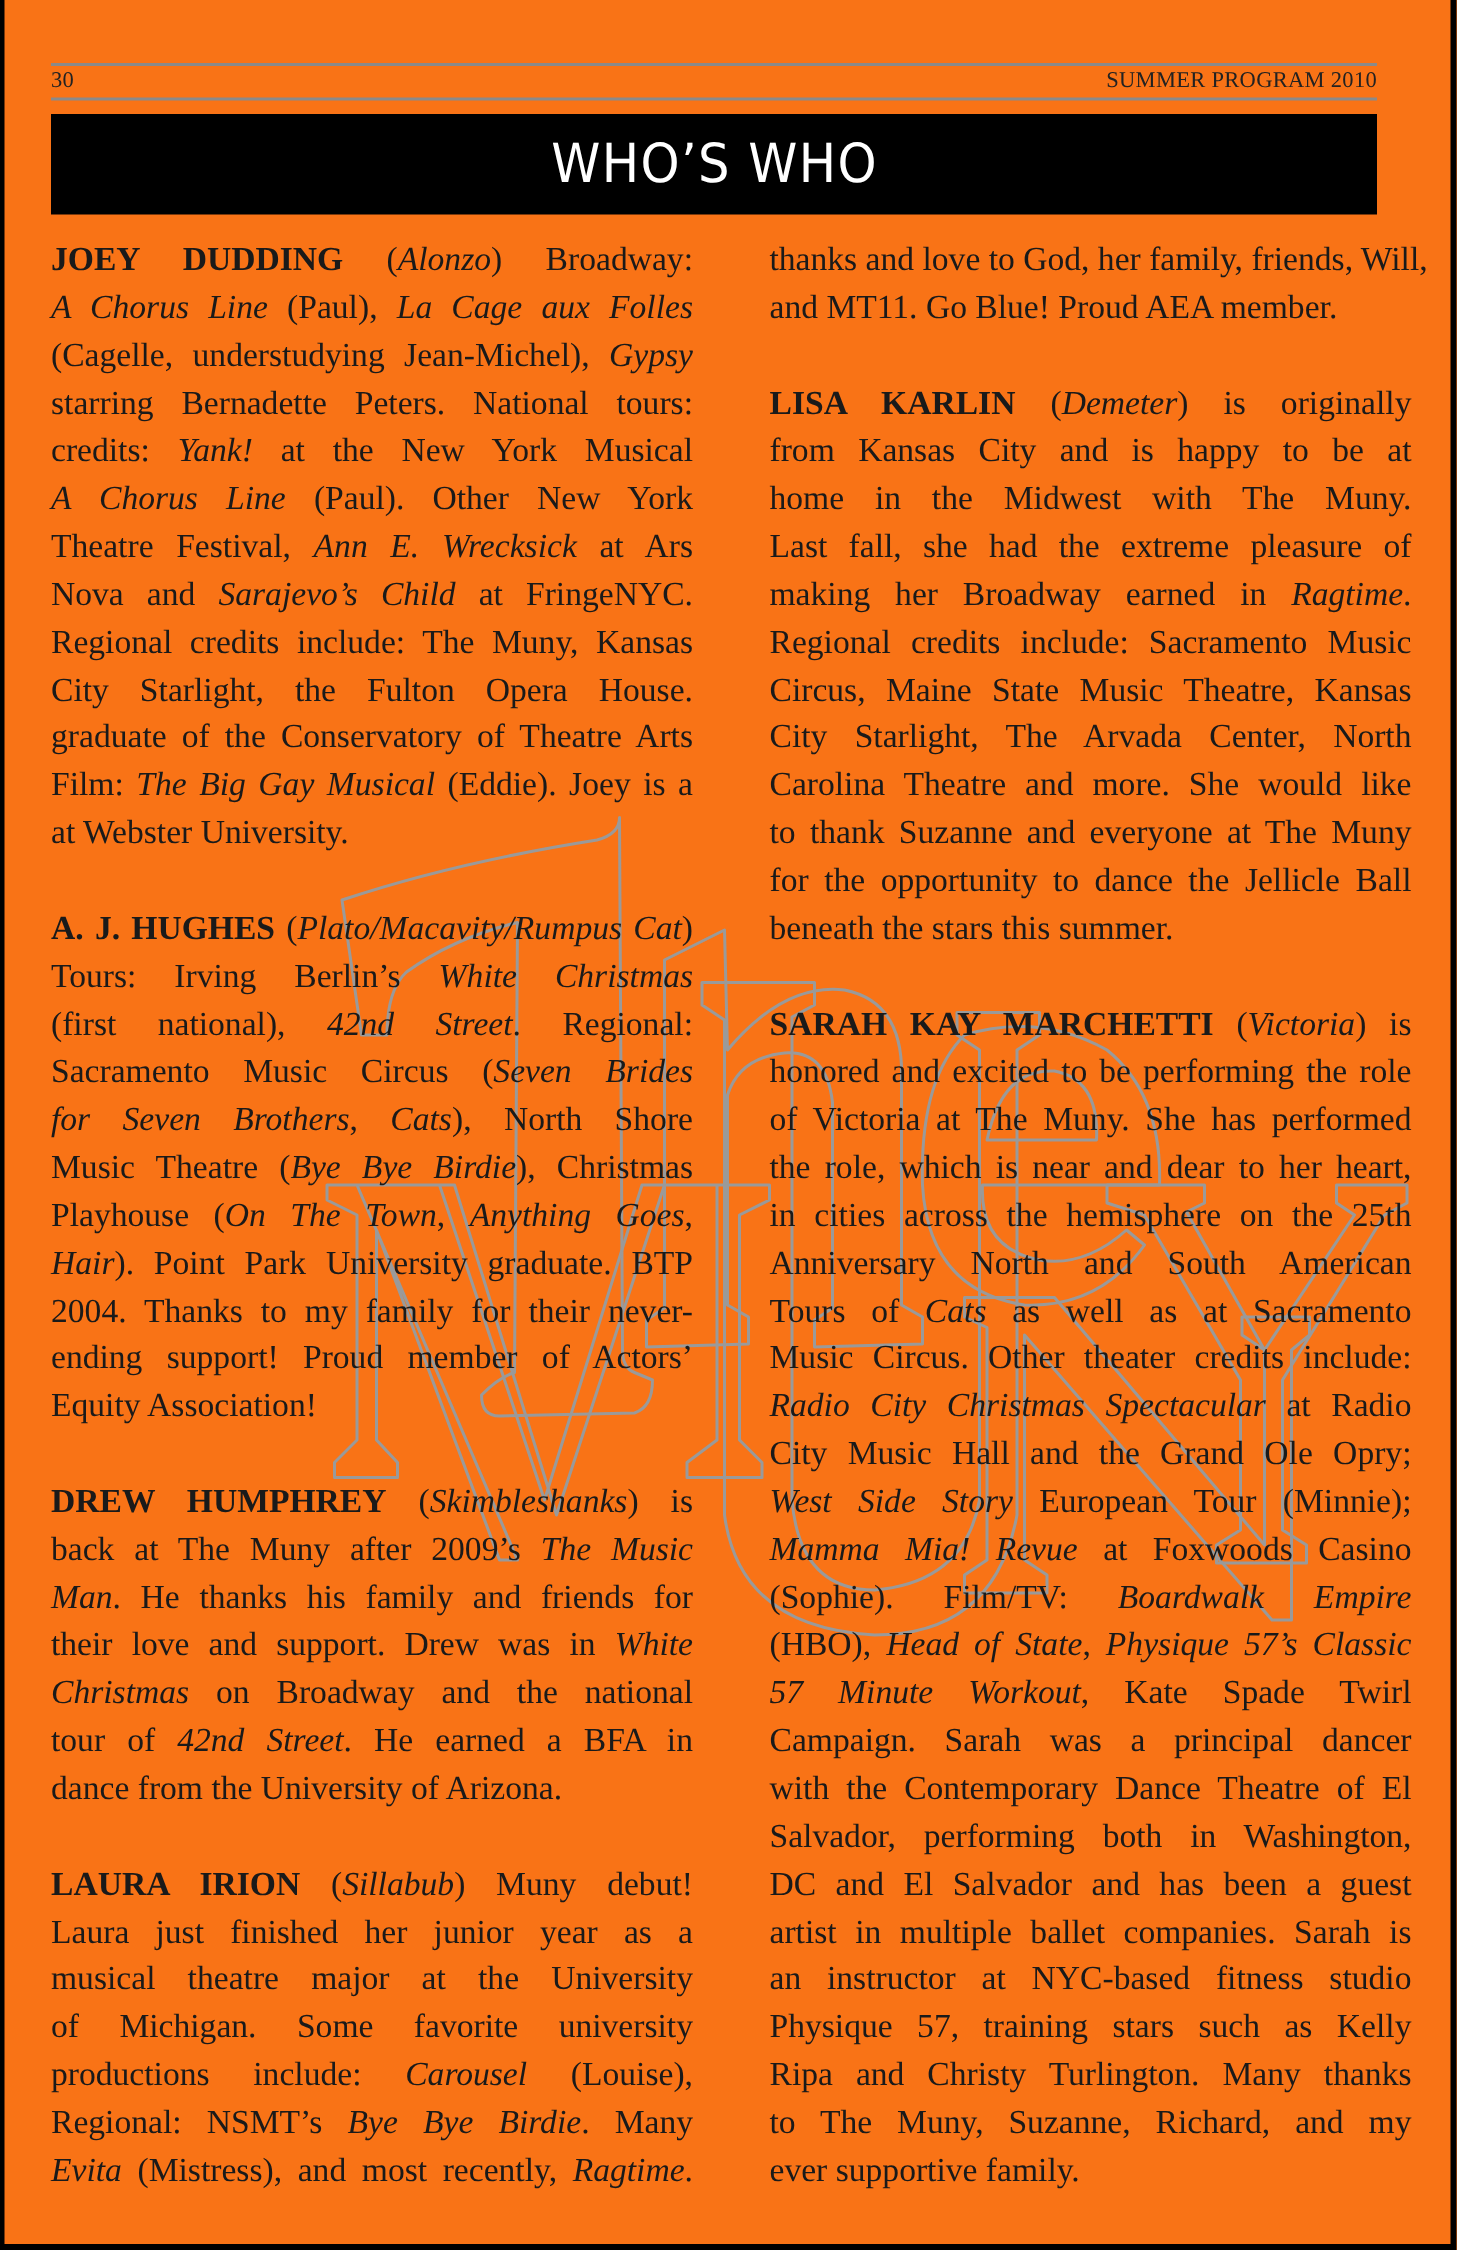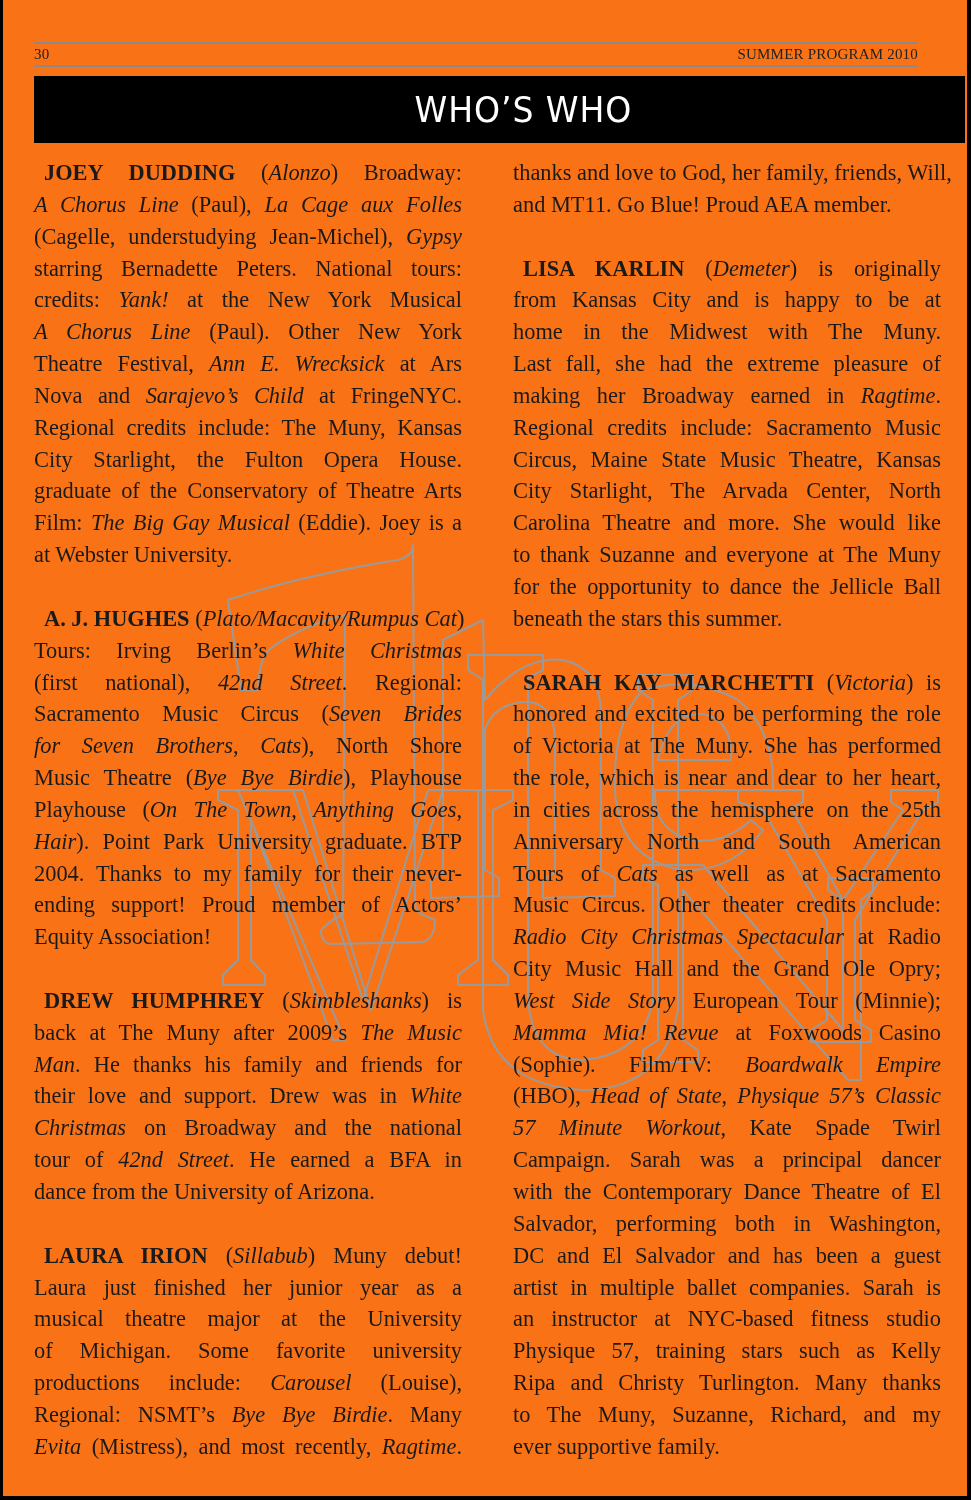--- a/index.html
+++ b/index.html
@@ -8,40 +8,40 @@
     position:absolute; left:3px; top:0; width:964px; height:1496px;
     background:#f97316; overflow:hidden;
   }
   .rule { position:absolute; left:31px; width:884px; height:2px; background:#8a8a8a; }
   .hdr-text {
     position:absolute; top:46px; font-family:"Liberation Serif", serif;
     font-size:15px; color:#222; letter-spacing:0.2px;
   }
   .title-bar {
     position:absolute; left:31px; top:76px; width:884px; height:67px;
-    background:#000; display:flex; align-items:center; justify-content:center;padding-left:47px;
+    background:#000; display:flex; align-items:center; justify-content:center;
   }
   .title-bar span {
     color:#fff; font-family:"DejaVu Sans", sans-serif; font-size:36px;
     letter-spacing:1px; font-weight:normal; transform:scaleX(0.92);
   }
   .watermark { position:absolute; left:0; top:0; width:964px; height:1496px; pointer-events:none; }
   .col {
     position:absolute; top:157px; width:428px;
     font-family:"Liberation Serif", serif; font-size:22.4px; color:#1a1a1a;
   }
   .col.left { left:31px; }
   .col.right { left:510px; }
   .ln {
     height:31.85px; line-height:31.85px; white-space:nowrap; overflow:visible;
     text-align:justify; text-align-last:justify;
   }
   .ln.last { text-align:left; text-align-last:left; }
   .ln.blank { }
-  .ln b { font-weight:bold;margin-left:10px; }
+  .ln b { font-weight:bold; }
   .ln i { font-style:italic; }
 </style>
 </head>
 <body>
 
 <div class="page">
 
   <div class="rule" style="top:42px;"></div>
   <div class="hdr-text" style="left:31px;">30</div>
   <div class="hdr-text" style="right:49px;">SUMMER PROGRAM 2010</div>
@@ -83,21 +83,21 @@
       <div class="ln"><span>City Starlight, the Fulton Opera House.</span></div>
       <div class="ln"><span>graduate of the Conservatory of Theatre Arts</span></div>
       <div class="ln"><span>Film: </span><i>The Big Gay Musical</i><span> (Eddie). Joey is a</span></div>
       <div class="ln last"><span>at Webster University.</span></div>
       <div class="ln blank"></div>
       <div class="ln"><b>A. J. HUGHES</b><span> (</span><i>Plato/Macavity/Rumpus Cat</i><span>)</span></div>
       <div class="ln"><span>Tours: Irving Berlin’s </span><i>White Christmas</i></div>
       <div class="ln"><span>(first national), </span><i>42nd Street</i><span>. Regional:</span></div>
       <div class="ln"><span>Sacramento Music Circus (</span><i>Seven Brides</i></div>
       <div class="ln"><i>for Seven Brothers</i><span>, </span><i>Cats</i><span>), North Shore</span></div>
-      <div class="ln"><span>Music Theatre (</span><i>Bye Bye Birdie</i><span>), Playhouse</span></div>
+      <div class="ln"><span>Music Theatre (</span><i>Bye Bye Birdie</i><span>), Christmas</span></div>
       <div class="ln"><span>Playhouse (</span><i>On The Town</i><span>, </span><i>Anything Goes</i><span>,</span></div>
       <div class="ln"><i>Hair</i><span>). Point Park University graduate. BTP</span></div>
       <div class="ln"><span>2004. Thanks to my family for their never-</span></div>
       <div class="ln"><span>ending support! Proud member of Actors’</span></div>
       <div class="ln last"><span>Equity Association!</span></div>
       <div class="ln blank"></div>
       <div class="ln"><b>DREW HUMPHREY</b><span> (</span><i>Skimbleshanks</i><span>) is</span></div>
       <div class="ln"><span>back at The Muny after 2009’s </span><i>The Music</i></div>
       <div class="ln"><i>Man</i><span>. He thanks his family and friends for</span></div>
       <div class="ln"><span>their love and support. Drew was in </span><i>White</i></div>

